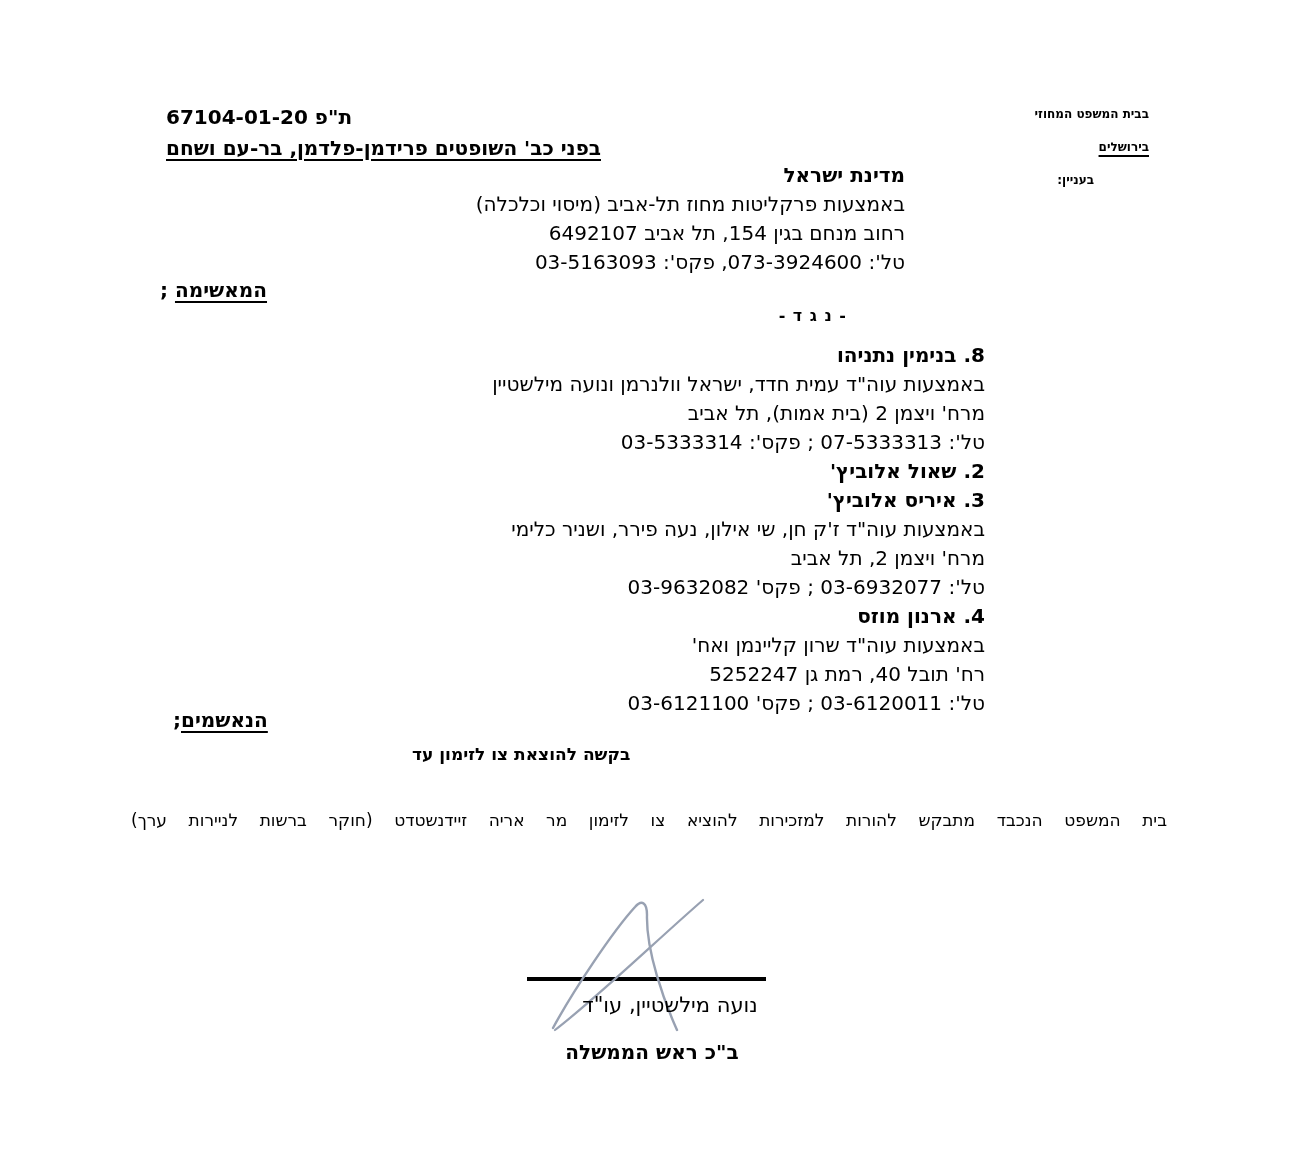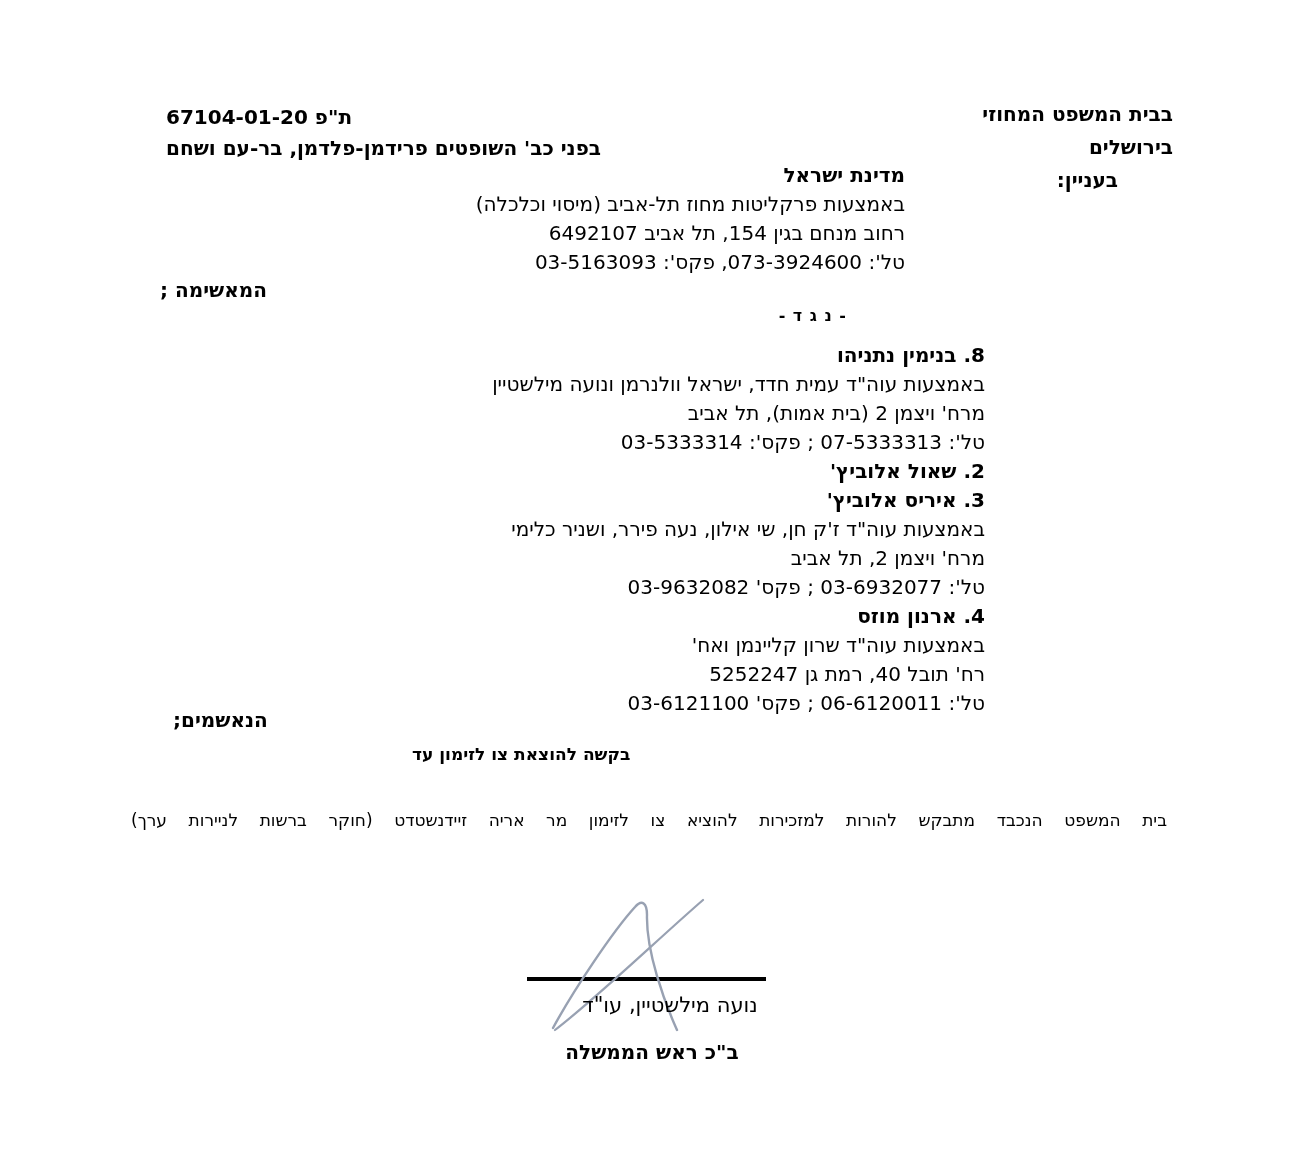--- a/index.html
+++ b/index.html
@@ -7,24 +7,24 @@
     position:relative;
     width:1290px; height:1151px;
     background:#ffffff;
     color:#000000;
     font-family:"DejaVu Sans","Liberation Sans",sans-serif;
     overflow:hidden;
   }
   .abs { position:absolute; }
   .rtl { direction:rtl; unicode-bidi:embed; }
   .b { font-weight:700; }
-  .u { text-decoration-thickness:2px; text-underline-offset:4px; }
+  .u { text-decoration:underline; text-decoration-thickness:2px; text-underline-offset:4px; }
 
   
-  .header-right { top:98px; right:117px; text-align:right; font-size:20px; line-height:33px; }
+  .header-right { top:98px; right:141px; text-align:right; font-size:12px; line-height:33px; }
   .header-right .regard { padding-right:55px; }
 
   
   .header-left { top:102px; left:166px; text-align:left; font-size:20px; line-height:31px; }
 
   
   .prosecution { top:161px; right:385px; text-align:right; font-size:20px; line-height:29px; }
 
   
   .label-prosecution { top:278px; left:160px; font-size:20px; }
@@ -85,21 +85,21 @@
     <div>מרח' ויצמן 2 (בית אמות), תל אביב</div>
     <div>טל': 07-5333313 ; פקס': 03-5333314</div>
     <div class="b">2. שאול אלוביץ'</div>
     <div class="b">3. איריס אלוביץ'</div>
     <div>באמצעות עוה"ד ז'ק חן, שי אילון, נעה פירר, ושניר כלימי</div>
     <div>מרח' ויצמן 2, תל אביב</div>
     <div>טל': 03-6932077 ; פקס' 03-9632082</div>
     <div class="b">4. ארנון מוזס</div>
     <div>באמצעות עוה"ד שרון קליינמן ואח'</div>
     <div>רח' תובל 40, רמת גן 5252247</div>
-    <div>טל': 06-6120011 ; פקס' 03-6121100</div>
+    <div>טל': 03-6120011 ; פקס' 03-6121100</div>
   </div>
 
   <div class="abs rtl b label-defendants"><span class="u">הנאשמים</span><span>;</span></div>
 
   <div class="abs rtl b main-title">בקשה להוצאת צו לזימון עד</div>
 
   <div class="abs rtl body-par">
     <div class="line1">בית המשפט הנכבד מתבקש להורות למזכירות להוציא צו לזימון מר אריה זיידנשטדט (חוקר ברשות לניירות ערך)</div>
   </div>
 

